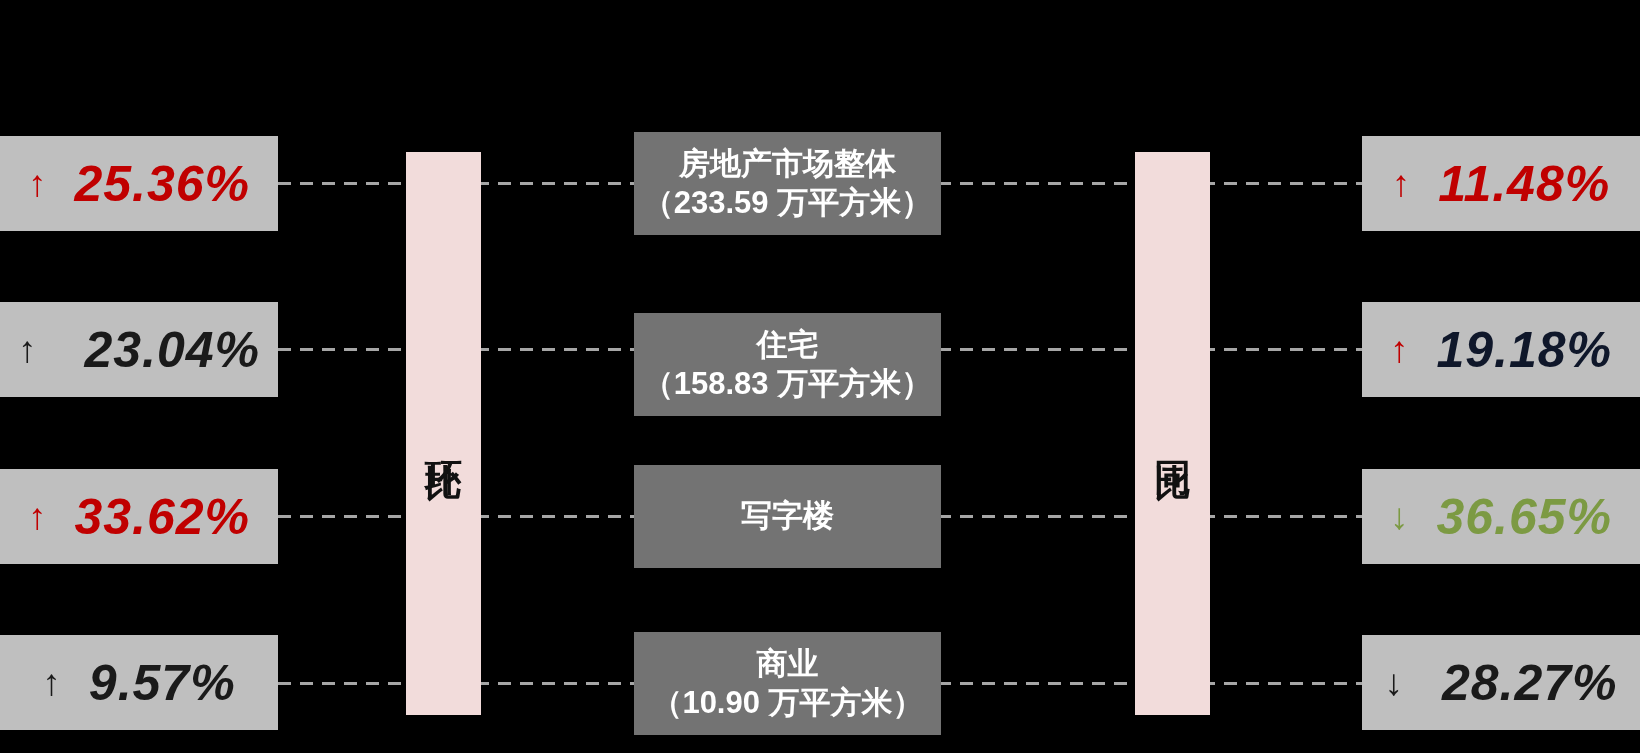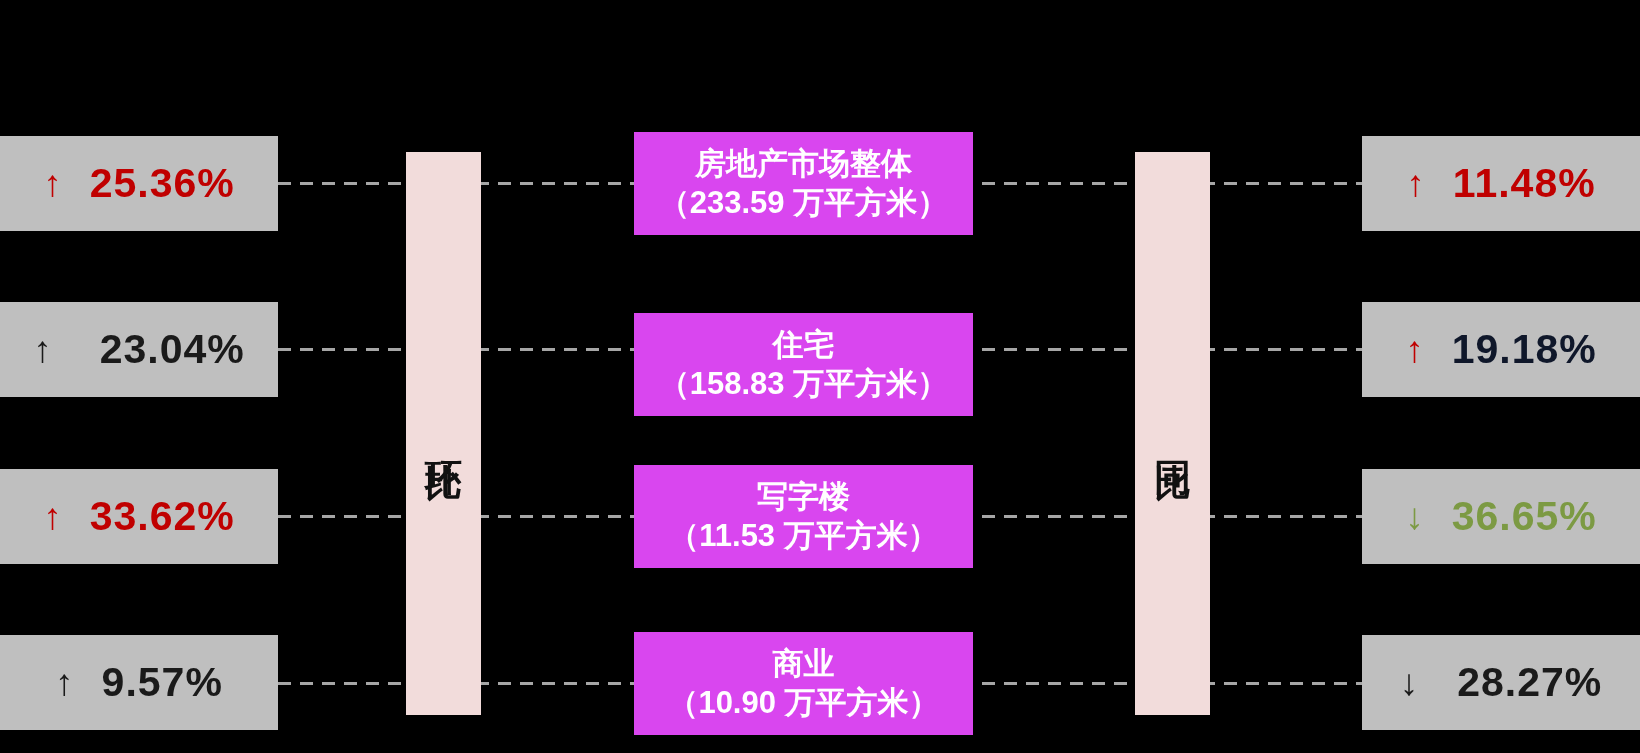--- a/index.html
+++ b/index.html
@@ -15,24 +15,24 @@
     position:absolute;left:278px;width:1084px;height:3px;z-index:0;
     background:repeating-linear-gradient(90deg,#A6A6A6 0 13px,transparent 13px 22px);
   }
   .gray-box{
     position:absolute;width:278px;height:95px;background:#BFBFBF;z-index:2;
     display:flex;align-items:center;justify-content:center;gap:28px;
   }
   .gray-box.left{left:0;}
   .gray-box.right{left:1362px;}
   .arrow{font-size:37px;line-height:1;}
-  .pct{font-size:41px;letter-spacing:1px;line-height:1;}
+  .pct{font-size:50px;letter-spacing:1px;line-height:1;font-style:italic;}
   .blue-box{
-    position:absolute;left:634px;width:339px;height:103px;z-index:2;
-    background:#d946ef;color:#fff;text-align:center;
+    position:absolute;left:634px;width:307px;height:103px;z-index:2;
+    background:#737373;color:#fff;text-align:center;
     display:flex;flex-direction:column;align-items:center;justify-content:center;
   }
   .blue-box .cat{font-size:31px;line-height:1.25;}
   .blue-box .val{font-size:31px;line-height:1.25;}
   .pink-bar{
     position:absolute;top:152px;height:563px;width:75px;background:#F2DCDB;z-index:1;
     display:flex;align-items:center;justify-content:center;
   }
   .pink-bar.left{left:406px;}
   .pink-bar.right{left:1135px;}
@@ -83,21 +83,20 @@
     <span class="arrow" style="color: rgb(192, 0, 0);">↑</span>
     <span class="pct" style="color: #0f172a;">19.18%</span>
   </div>
 
   <div class="gray-box left" style="top:469px">
     <span class="arrow" style="color: rgb(192, 0, 0);">↑</span>
     <span class="pct" style="color: rgb(192, 0, 0);">33.62%</span>
   </div>
   <div class="blue-box" style="top:465px">
     <div class="cat">写字楼</div>
-    <div class="val">（11.53 万平方米）</div>
   </div>
   <div class="gray-box right" style="top:469px">
     <span class="arrow" style="color: rgb(124, 154, 67);">↓</span>
     <span class="pct" style="color: rgb(124, 154, 67);">36.65%</span>
   </div>
 
   <div class="gray-box left" style="top:635px">
     <span class="arrow" style="color: rgb(26, 26, 26);">↑</span>
     <span class="pct" style="color: rgb(26, 26, 26);">9.57%</span>
   </div>

